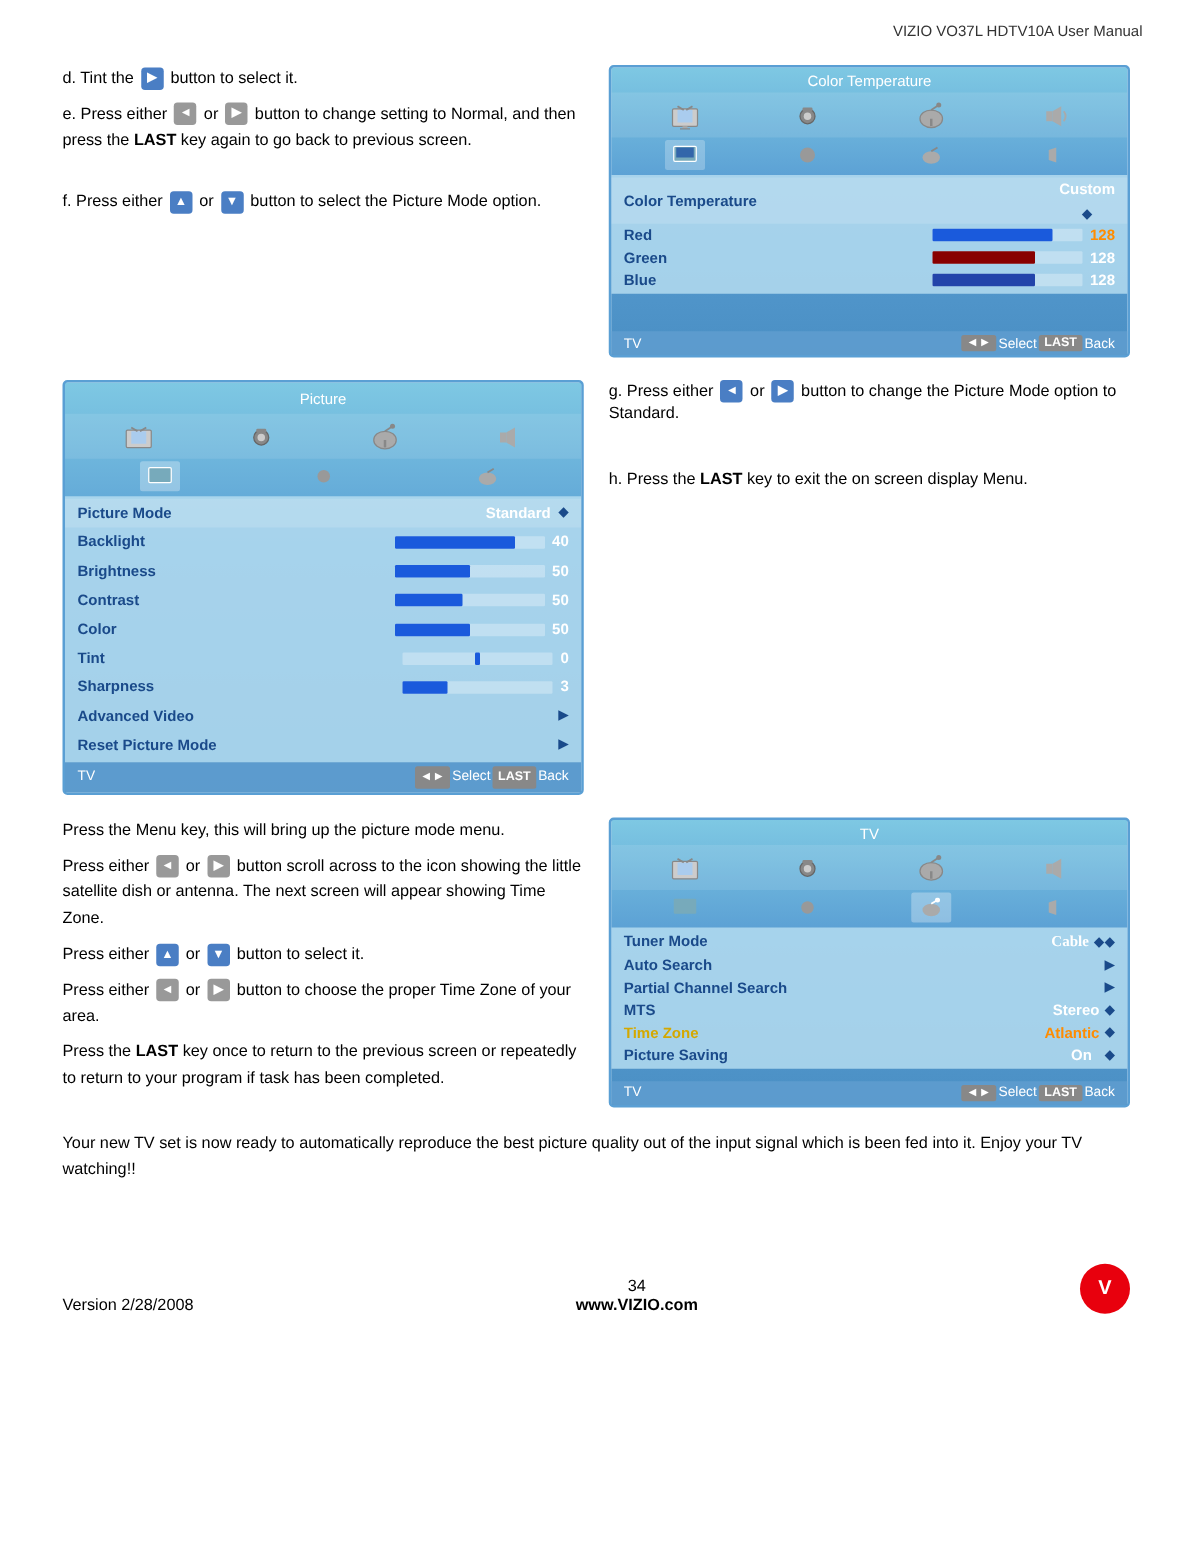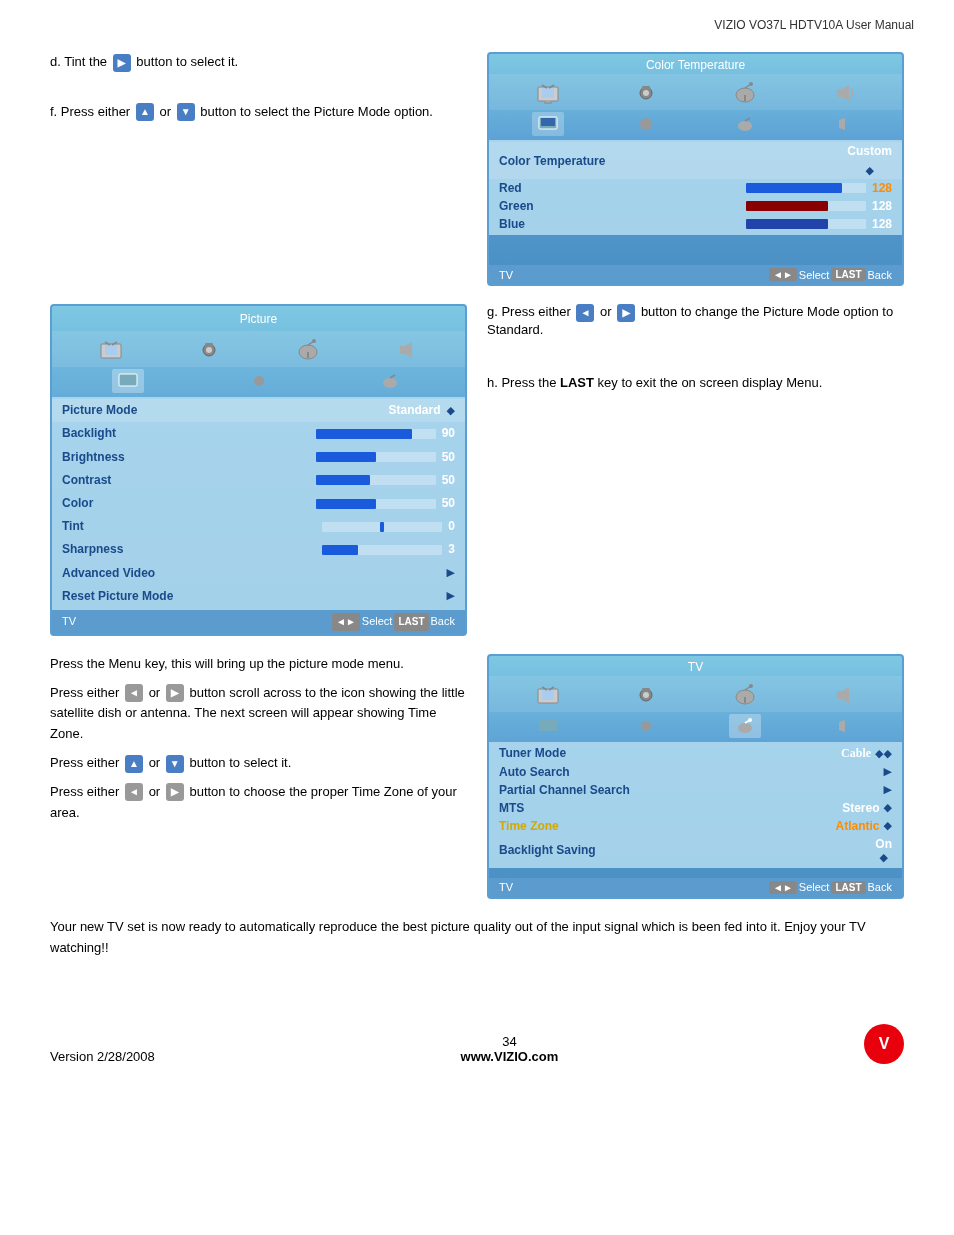--- a/index.html
+++ b/index.html
@@ -233,20 +233,29 @@
 
 <div class="main-content">
 
   <div class="two-col">
     <div class="col-left">
       <p>
         <span>d. Tint the</span>
         <span class="btn-icon blue">▶</span>
         <span> button to select it.</span>
       </p>
+      <p>
+        <span>e. Press either</span>
+        <span class="btn-icon gray">◄</span>
+        <span>or</span>
+        <span class="btn-icon gray">▶</span>
+        <span>button to change setting to Normal, and then press the</span>
+        <b>LAST</b>
+        <span>key again to go back to previous screen.</span>
+      </p>
       <br>
       <p>
         <span>f. Press either</span>
         <span class="btn-icon blue">▲</span>
         <span>or</span>
         <span class="btn-icon blue">▼</span>
         <span>button to select the Picture Mode option.</span>
       </p>
     </div>
     <div class="col-right">
@@ -430,21 +439,21 @@
               <span class="value">Standard</span>
               <span class="arrow">◆</span>
             </span>
           </div>
           <div class="tv-menu-row">
             <span class="label">Backlight</span>
             <span style="display:flex;align-items:center;gap:6px;">
               <div class="tv-bar-track">
                   <div class="tv-bar-fill" style="width:80%;"></div>
                 </div>
-              <span class="value">90</span>
+              <span class="value">40</span>
             </span>
           </div>
           <div class="tv-menu-row">
             <span class="label">Brightness</span>
             <span style="display:flex;align-items:center;gap:6px;">
               <div class="tv-bar-track">
                   <div class="tv-bar-fill" style="width:50%;"></div>
                 </div>
               <span class="value">50</span>
             </span>
@@ -539,20 +548,25 @@
         <span class="btn-icon blue">▼</span>
         <span>button to select it.</span>
       </p>
       <p>
         <span>Press either</span>
         <span class="btn-icon gray">◄</span>
         <span>or</span>
         <span class="btn-icon gray">▶</span>
         <span>button to choose the proper Time Zone of your area.</span>
       </p>
+      <p>
+        <span>Press the</span>
+        <b> LAST </b>
+        <span>key once to return to the previous screen or repeatedly to return to your program if task has been completed.</span>
+      </p>
     </div>
     <div class="col-right">
       <div class="tv-menu-box">
         <div class="tv-menu-title">TV</div>
 
         <div class="tv-menu-icons">
           <div class="tv-icon">
             <svg viewBox="0 0 28 28" fill="none">
                 <rect x="4" y="8" width="20" height="14" rx="1" fill="#ccc" stroke="#888" stroke-width="1"></rect>
                 <rect x="8" y="9" width="12" height="10" fill="#aaccee"></rect>
@@ -632,22 +646,22 @@
             </span>
           </div>
           <div class="tv-menu-row">
             <span class="label yellow">Time Zone</span>
             <span style="display:flex;align-items:flex-start;gap:4px;">
               <span class="value orange">Atlantic</span>
               <span class="arrow">◆</span>
             </span>
           </div>
           <div class="tv-menu-row">
-            <span class="label">Backlight Saving</span>
-            <span style="display:flex;align-items:center;gap:0;flex-direction:column;">
+            <span class="label">Picture Saving</span>
+            <span style="display:flex;align-items:center;gap:10px;">
               <span class="value">On</span>
               <span class="arrow">◆</span>
             </span>
           </div>
         </div>
         <div style="height:10px;"></div>
         <div class="tv-menu-footer">
           <span>TV</span>
           <div class="tv-footer-right">
             <span class="key-badge">◄►</span>

